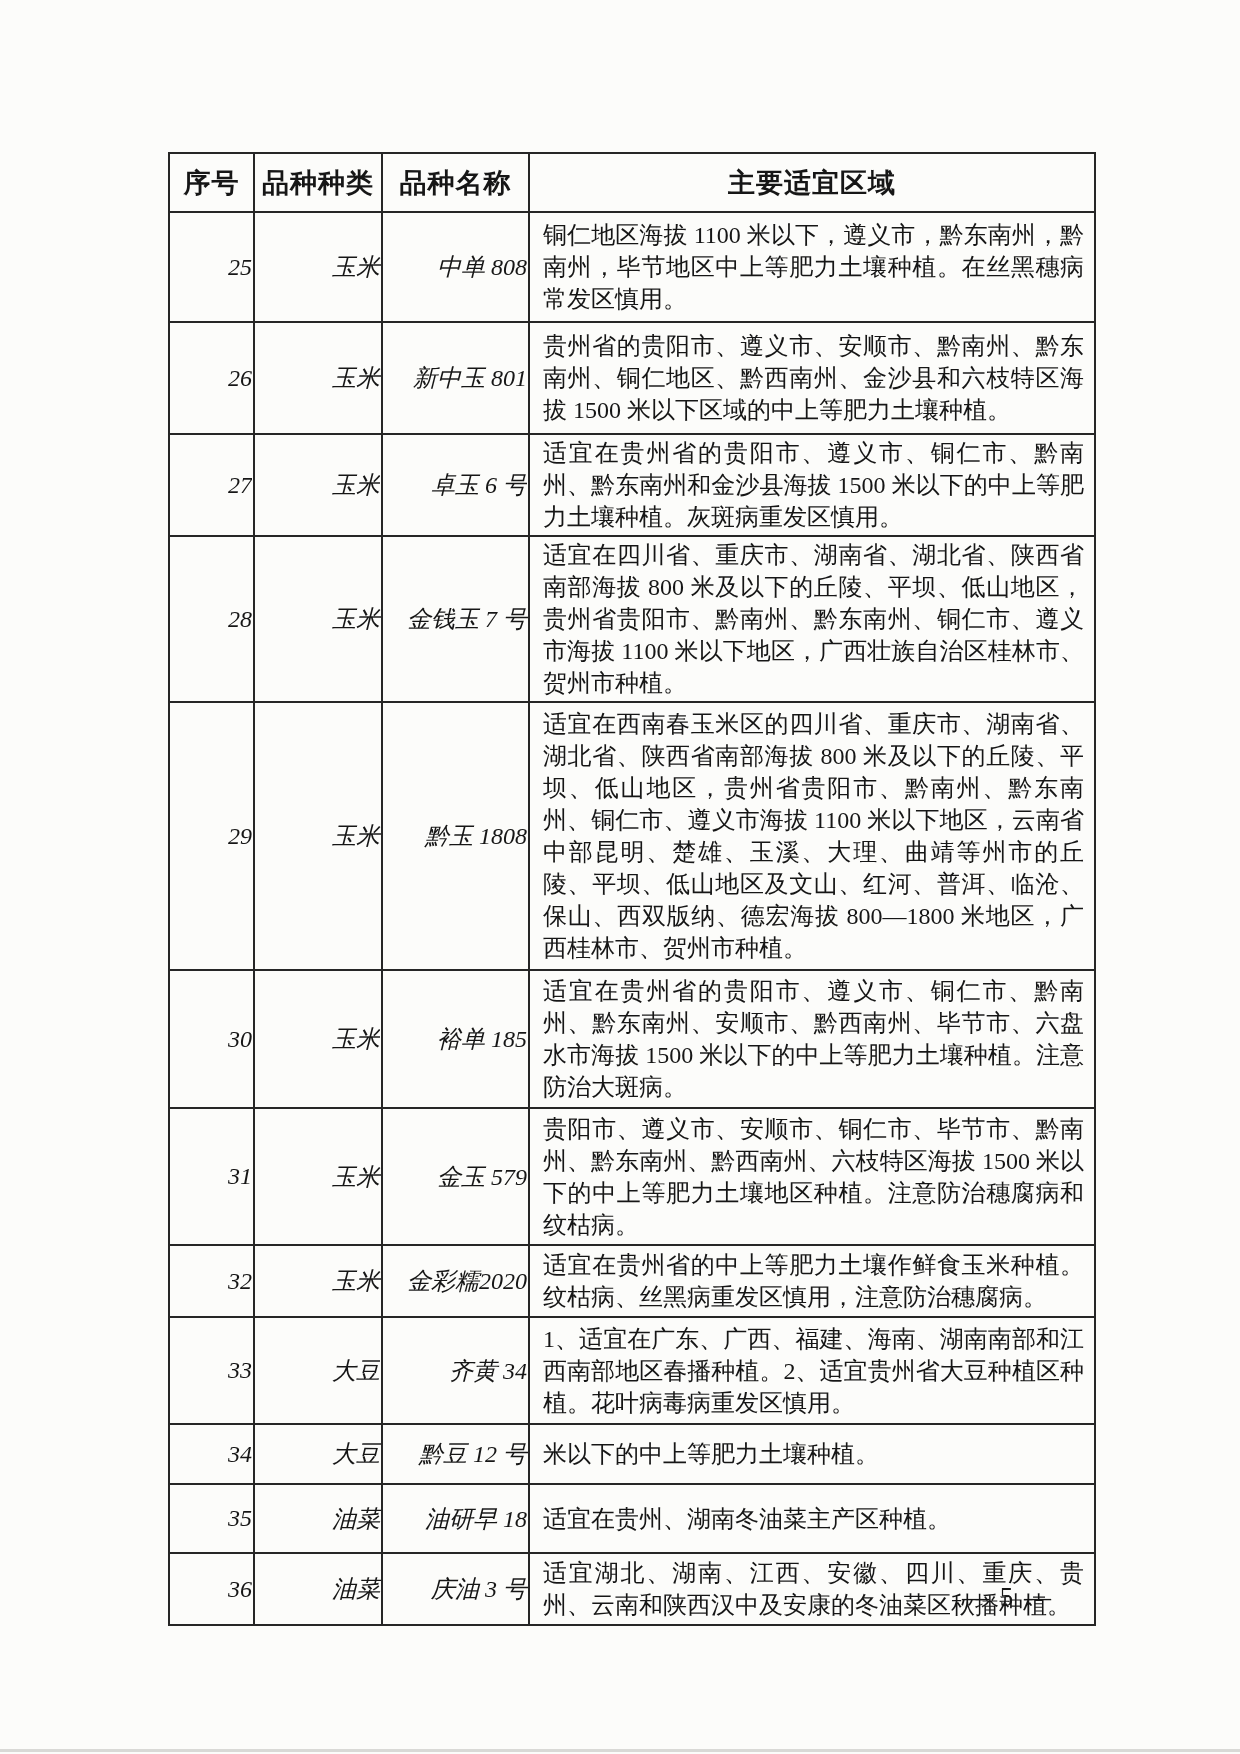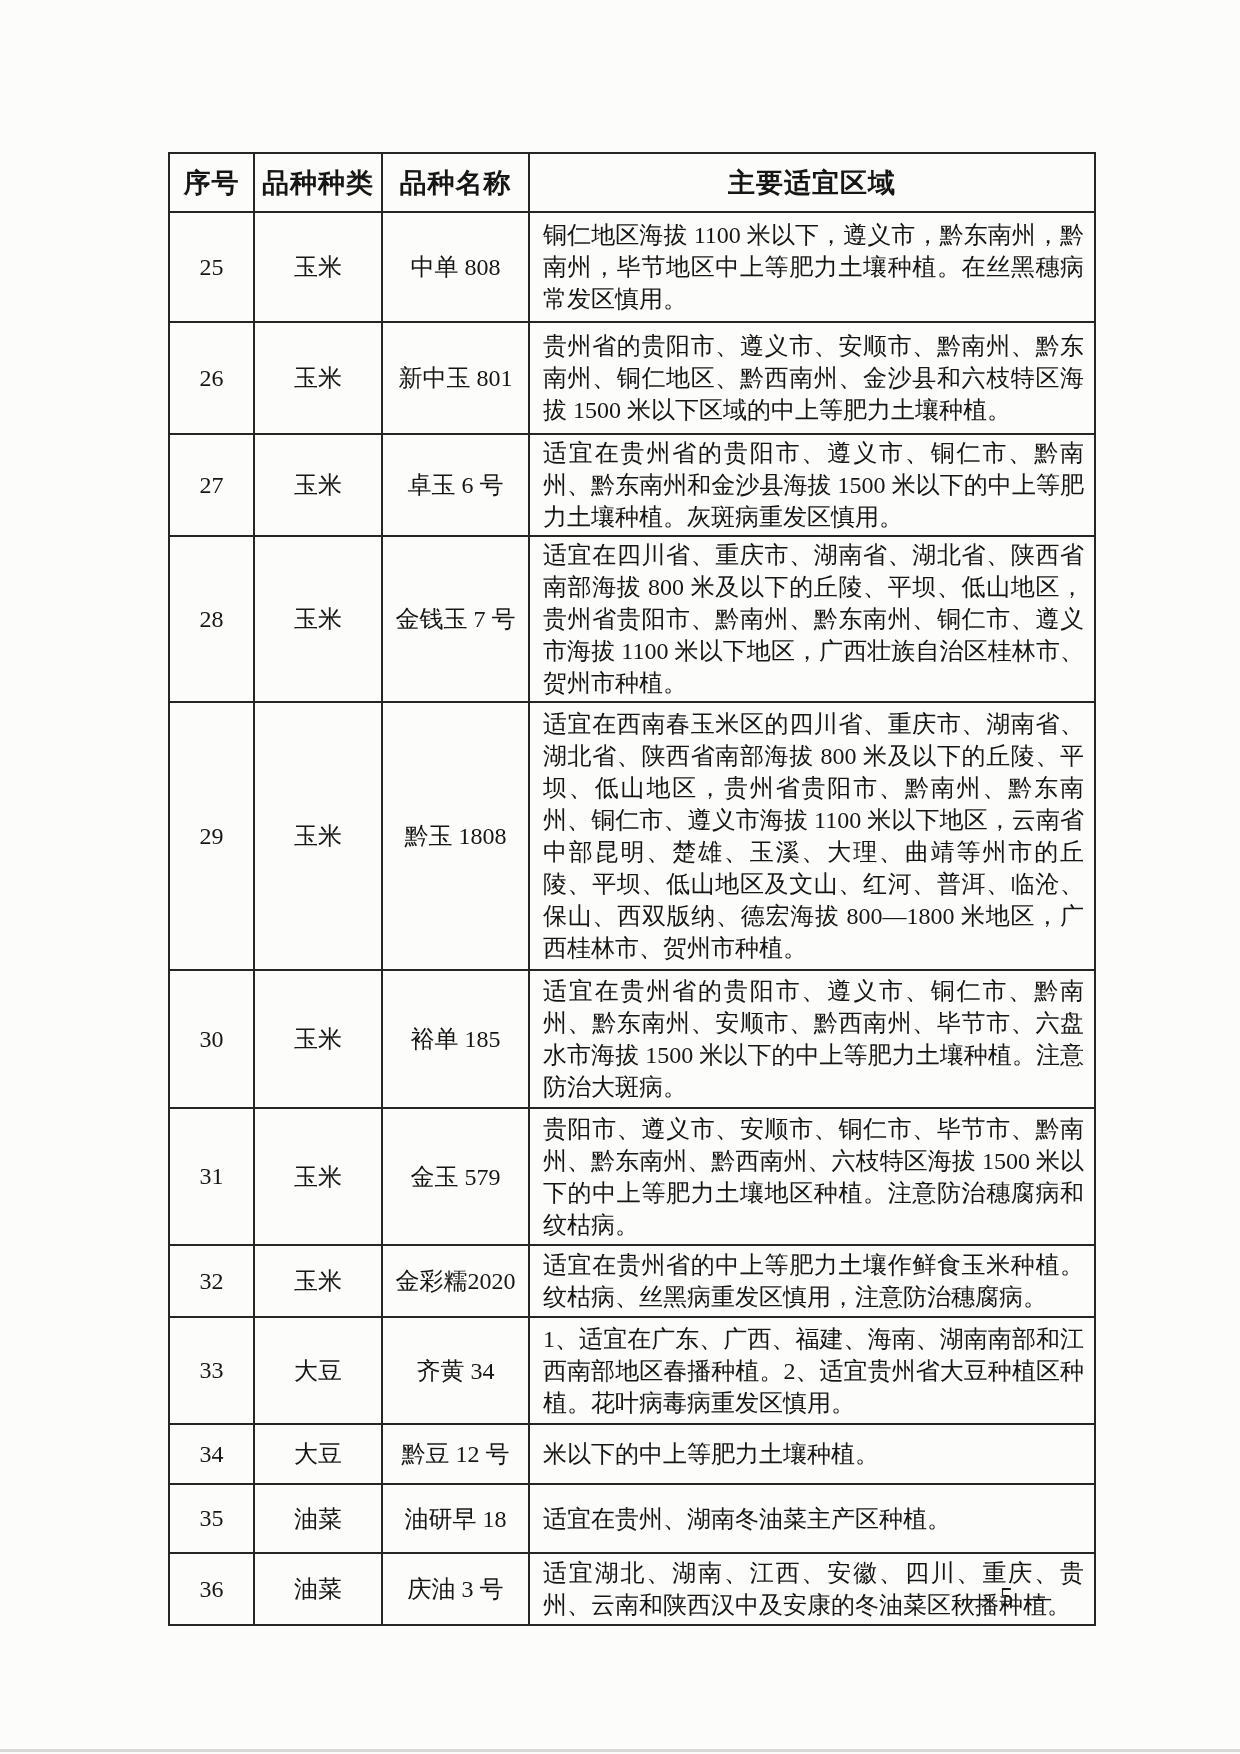--- a/index.html
+++ b/index.html
@@ -30,21 +30,21 @@
     font-size:27px;
     height:55px;
     letter-spacing:1px;
     text-align:center;
     vertical-align:middle;
   }
   .variety-table td {
     font-size:24px;
     vertical-align:middle;
   }
-  td.c { text-align:center; }
+  td.c { text-align:right;font-style:italic; }
   td.region {
     text-align:justify;
     text-justify:inter-ideograph;
     line-height:32px;
     padding:2px 10px 2px 13px;
   }
   
   tr.r25 td { height:104px; }
   tr.r26 td { height:106px; }
   tr.r27 td { height:94px;border-radius:30px;  }

